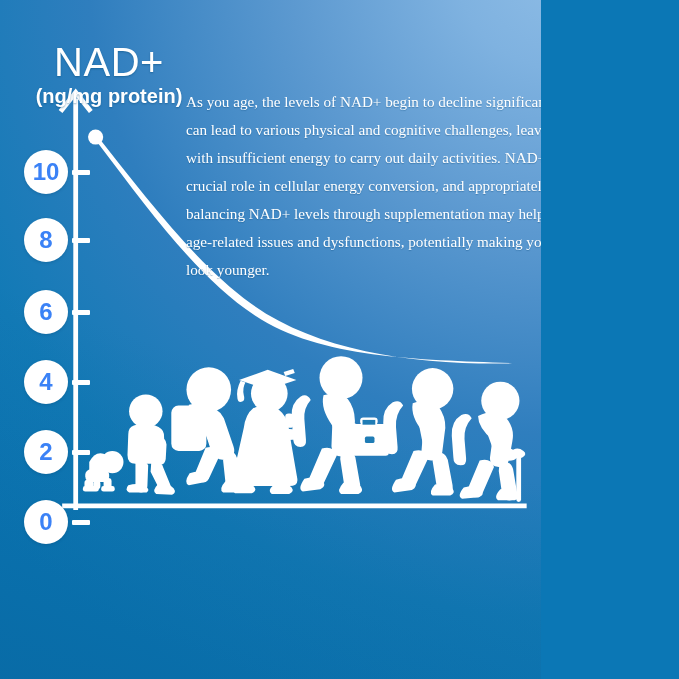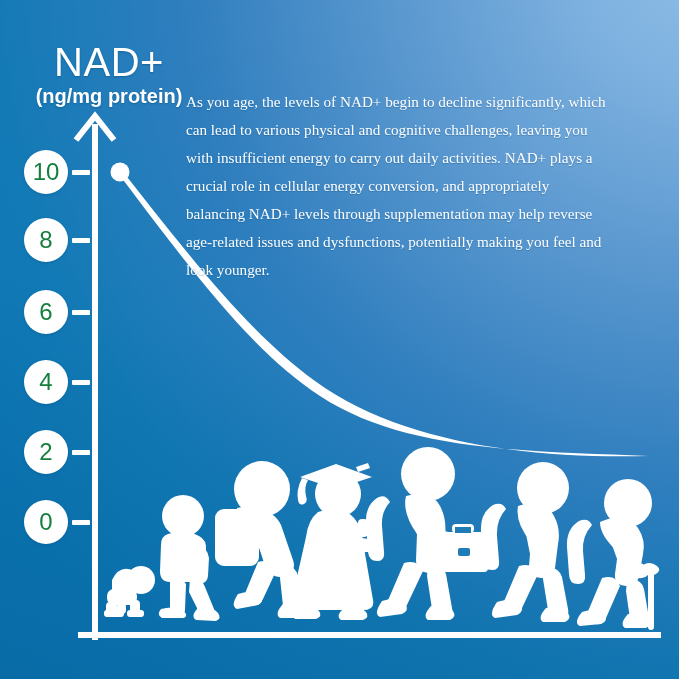--- a/index.html
+++ b/index.html
@@ -3,21 +3,21 @@
 <meta charset="utf-8">
 <title>NAD+ Decline Infographic</title>
 <style>
   html, body {
     margin: 0;
     padding: 0;
     background: #0b77b5;
   }
   #infographic {
     position: relative;
-    width: 679px;
+    width: 541px;
     height: 679px;
     overflow: hidden;
     font-family: "Liberation Sans", sans-serif;
     background: #0b77b5;
   }
   
   #bg-gradient {
     position: absolute;
     inset: 0;
     background:
@@ -70,23 +70,23 @@
     margin-top: 44px;
   }
 
   
   .tick-badge {
     position: absolute;
     width: 44px;
     height: 44px;
     border-radius: 50%;
     background: #ffffff;
-    color: #15803d;
+    color: #3b82f6;
     font-size: 24px;
-    font-weight: normal;
+    font-weight: bold;
     display: flex;
     align-items: center;
     justify-content: center;
     box-shadow: 0 1px 3px rgba(3,60,100,0.25);
   }
   .tick-dash {
     position: absolute;
     width: 18px;
     height: 5px;
     background: #ffffff;

